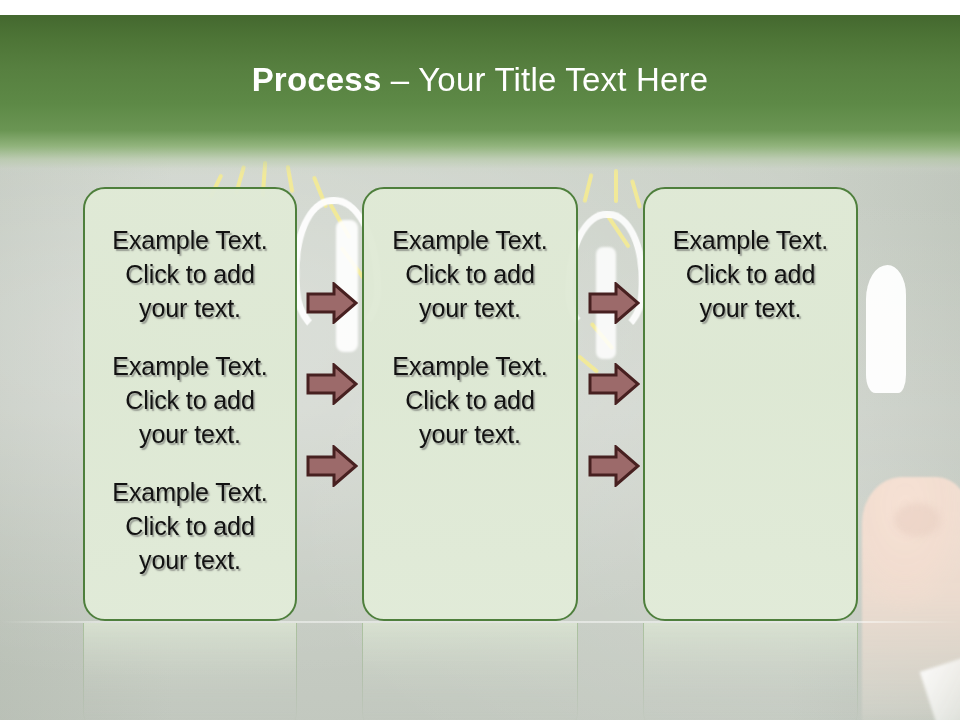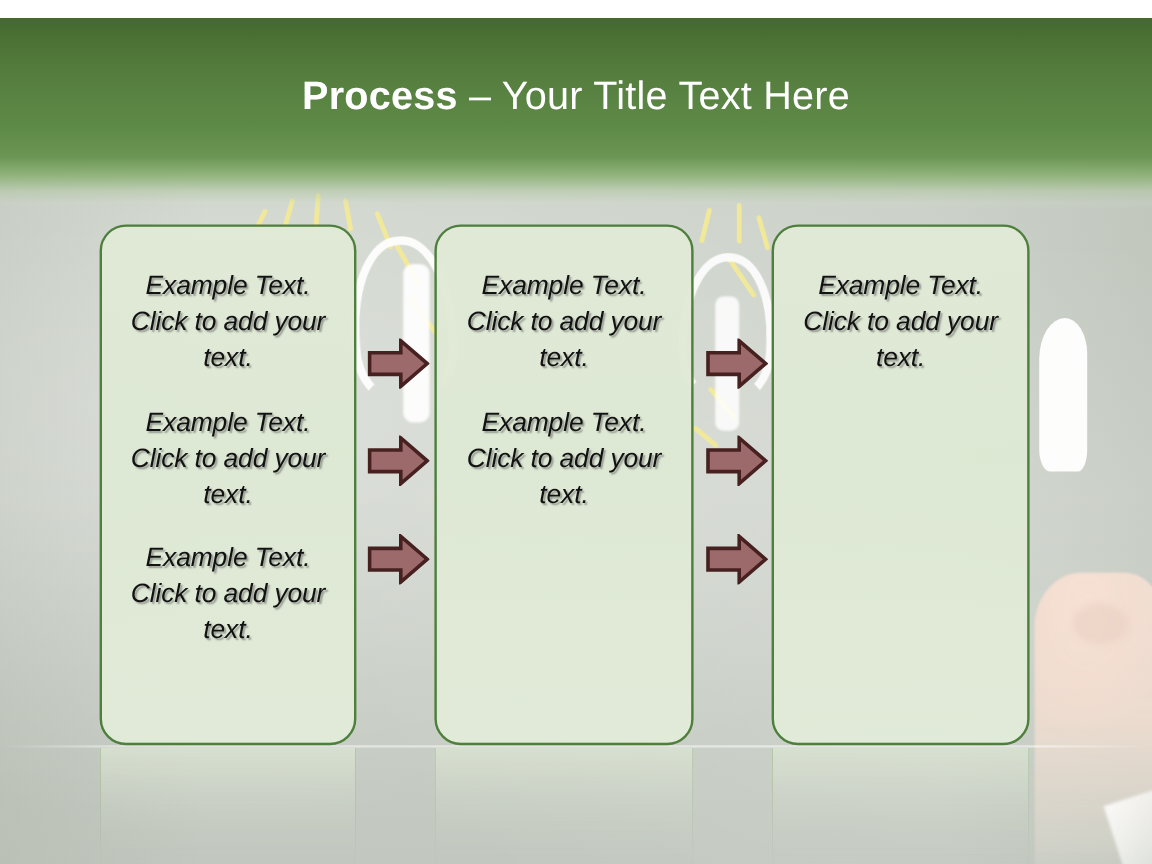--- a/index.html
+++ b/index.html
@@ -168,22 +168,21 @@
         rgba(222,233,212,0.95) 45%,
         rgba(226,236,217,0.95) 100%);
     padding: 34px 14px 0 14px;
     overflow: hidden;
   }
   .pbox-1 { left: 83px;  top: 172px; width: 214px; height: 434px; }
   .pbox-2 { left: 362px; top: 172px; width: 216px; height: 434px; }
   .pbox-3 { left: 643px; top: 172px; width: 215px; height: 434px; }
 
   .para {
-    font-style: italic;
-    font-size: 22px;
+    font-size: 25px;
     line-height: 1.36;
     text-align: center;
     color: #121212;
     text-shadow: 1.6px 1.6px 1.4px rgba(90,90,90,0.55);
     margin: 0 0 24px 0;
     letter-spacing: -0.1px;
   }
   .para:last-child { margin-bottom: 0; }
 
   

